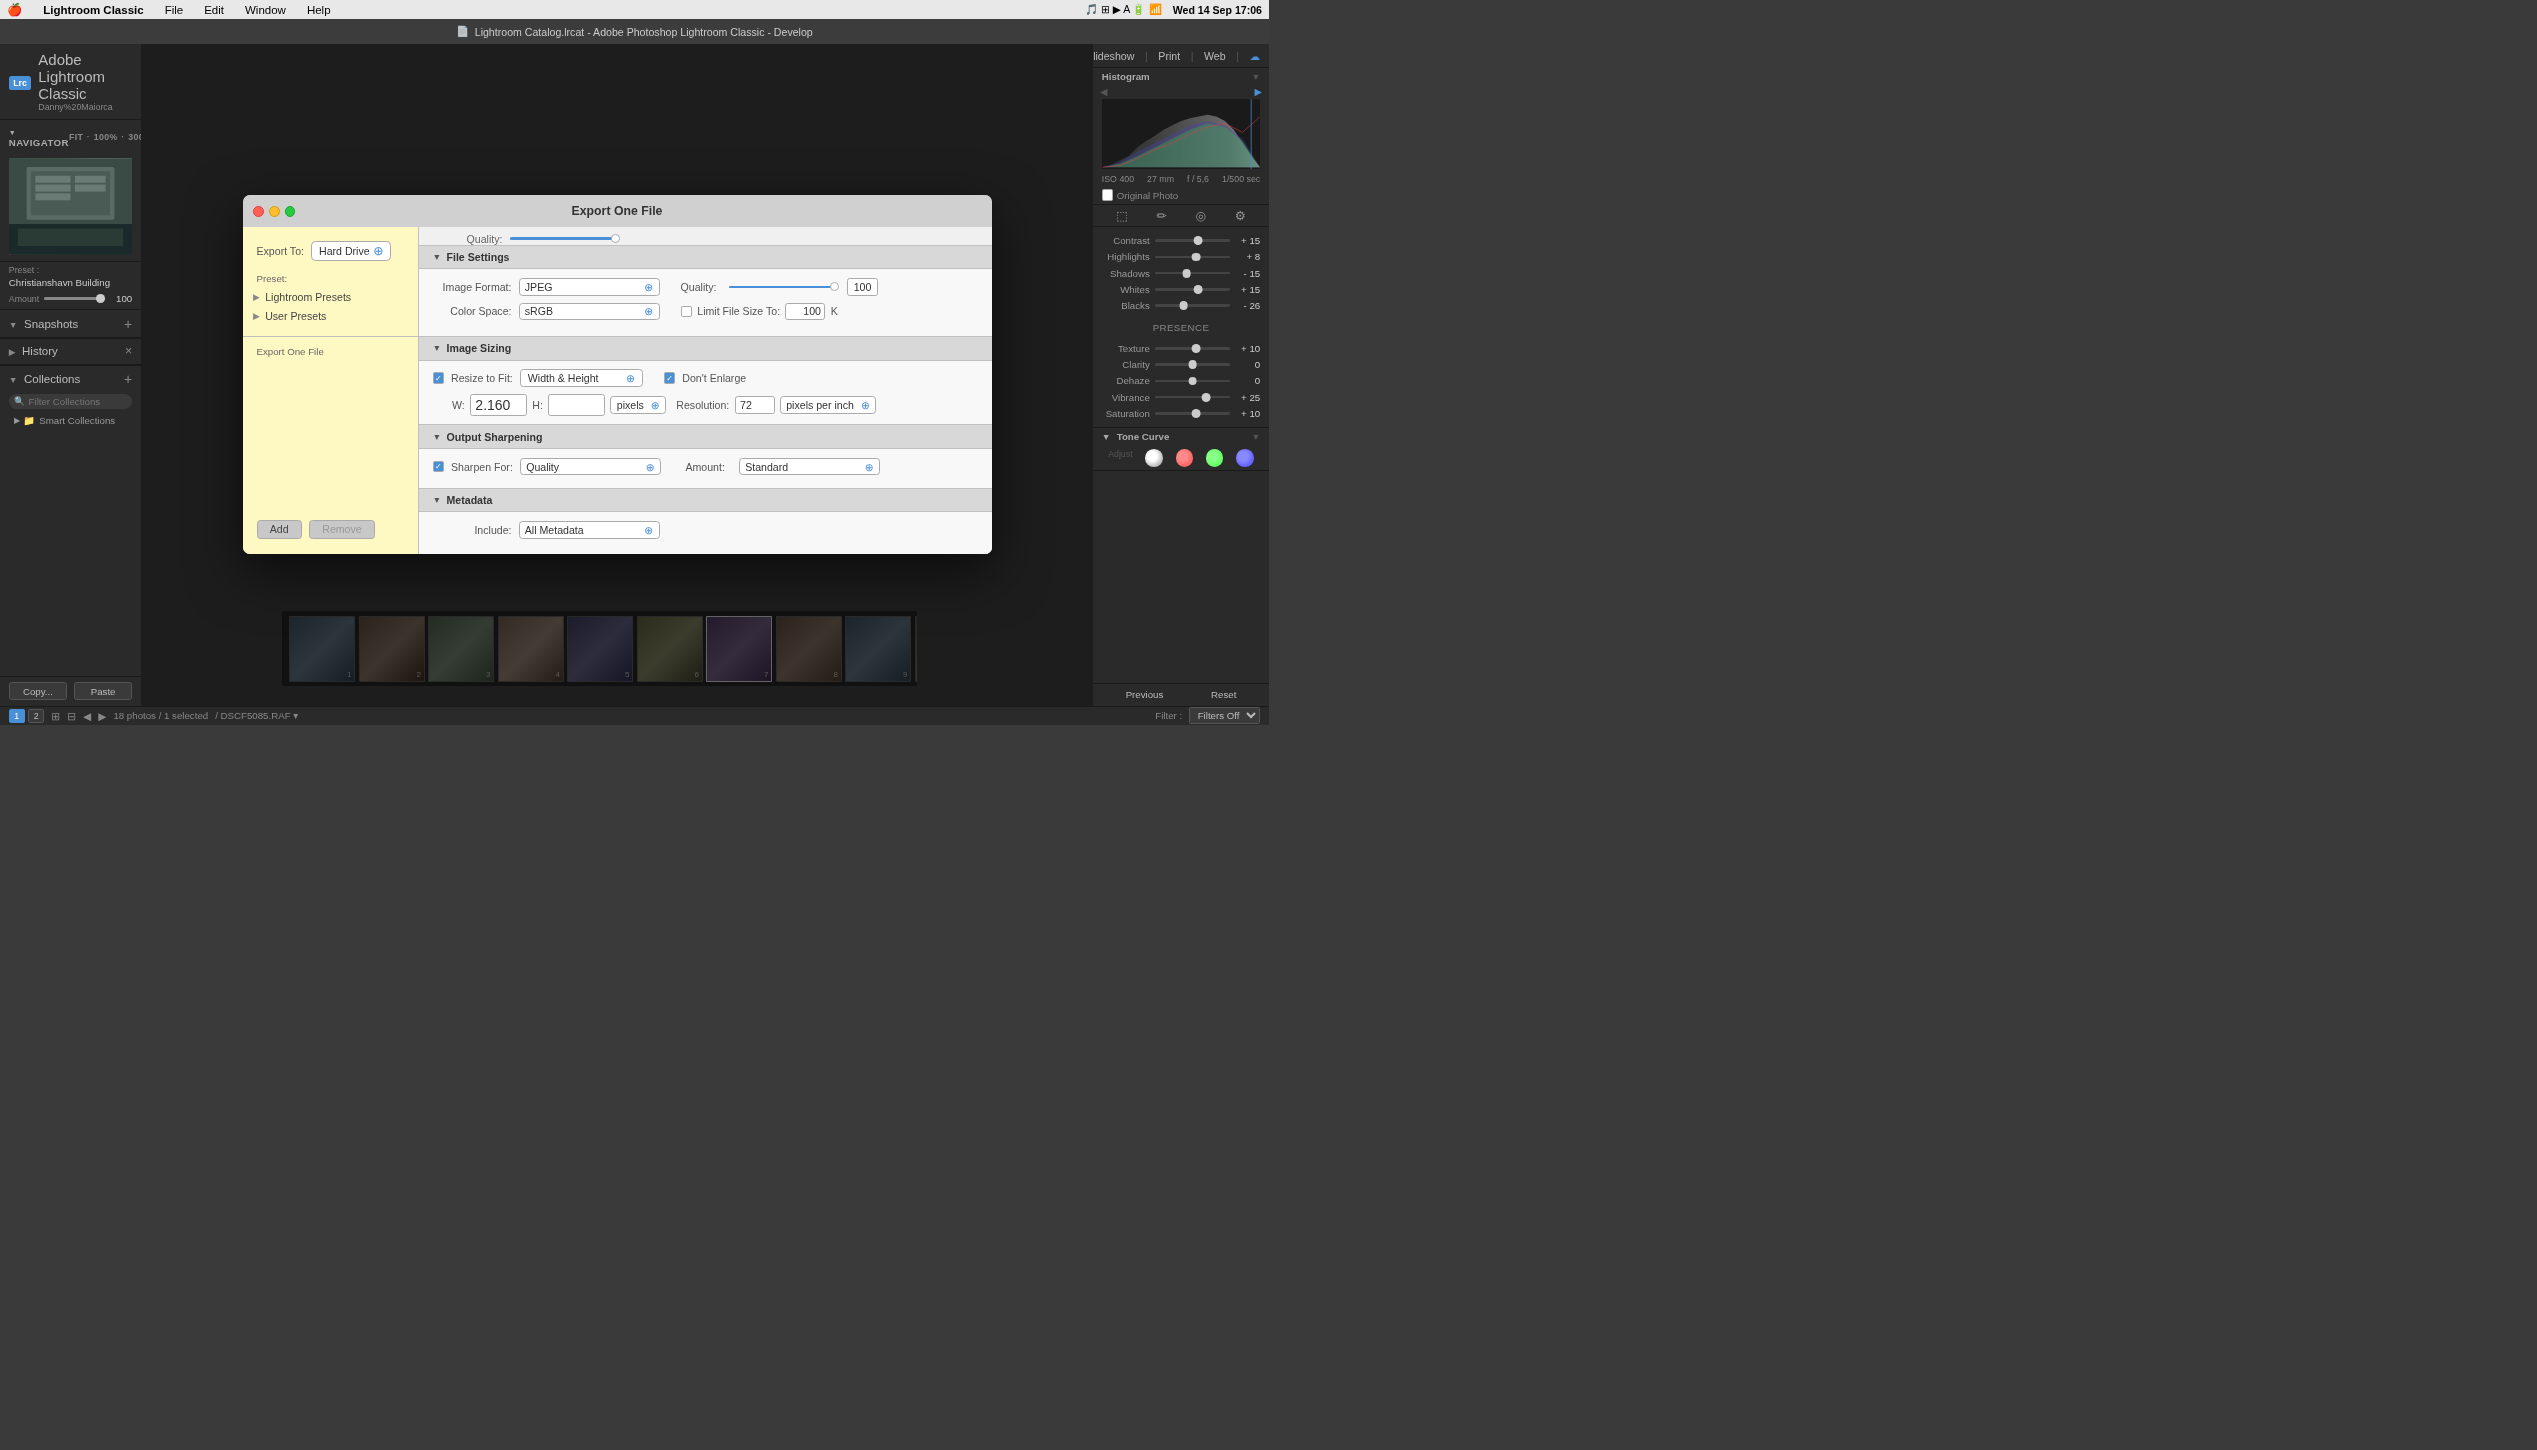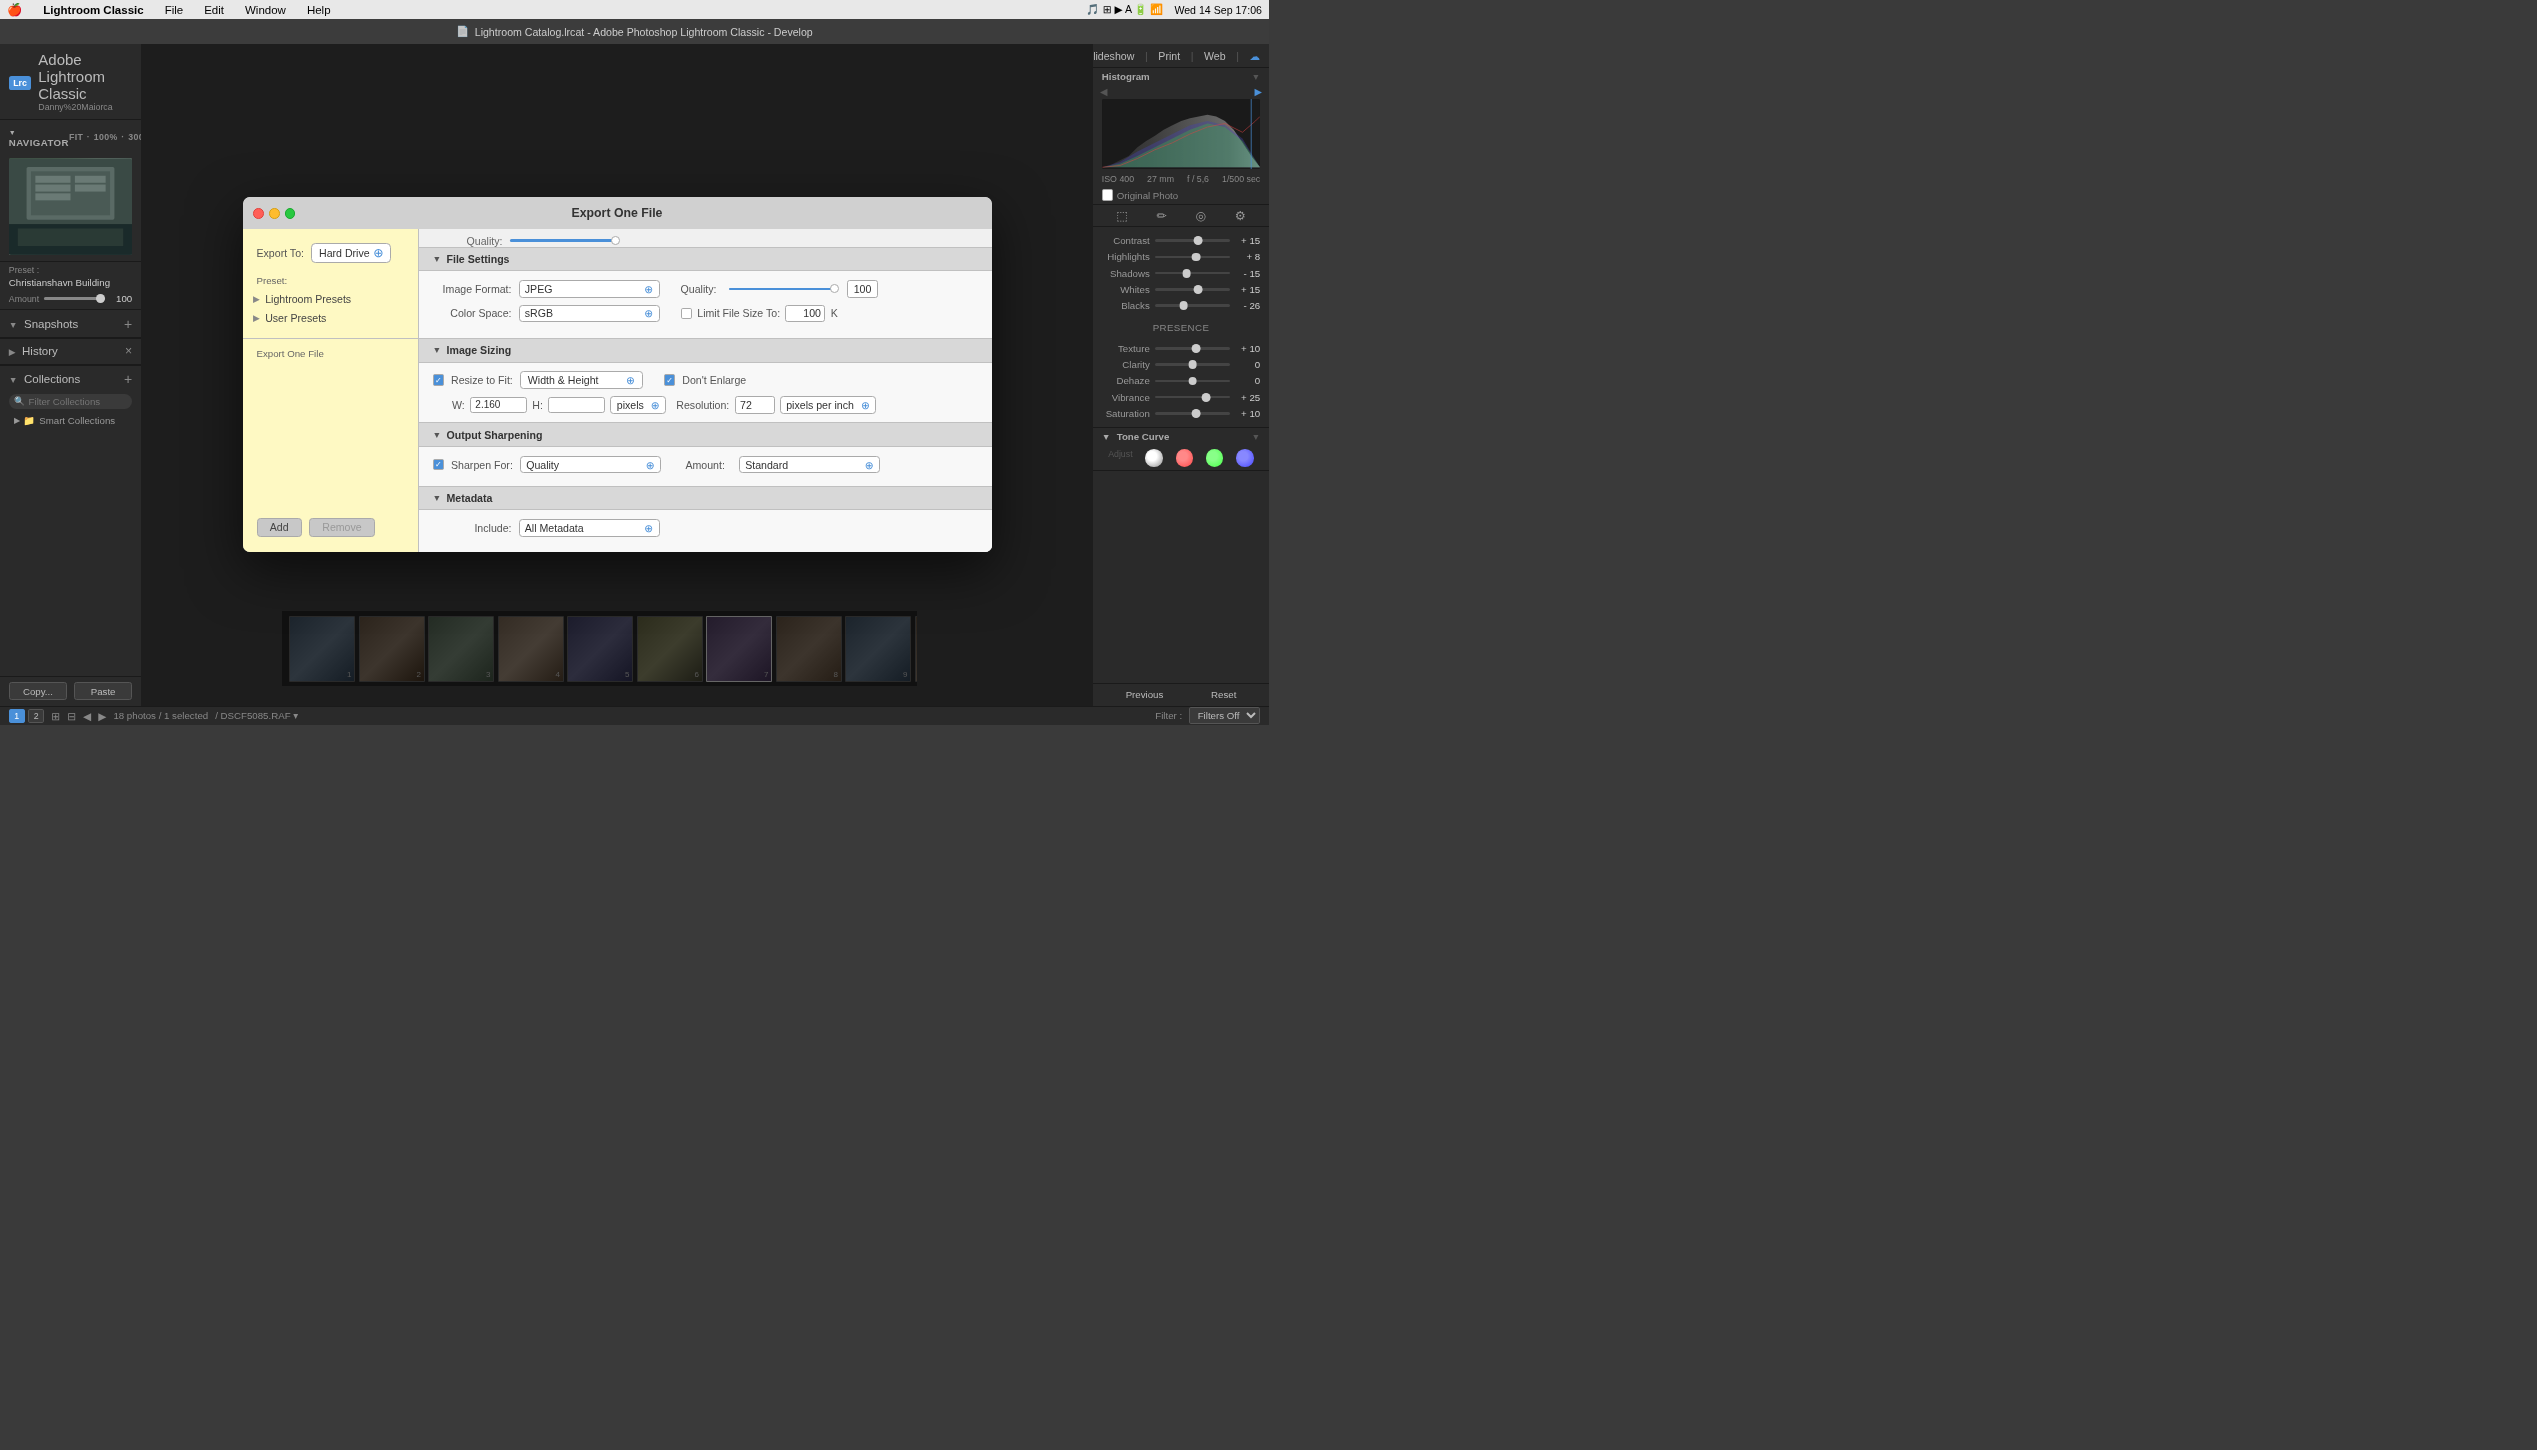--- a/index.html
+++ b/index.html
@@ -28,21 +28,21 @@
     .menubar-apple { font-size: 12.3px; margin-right: 3.5px; }
     .menubar-item { color: #000; cursor: default; padding: 0 3.5px; }
     .menubar-item.bold { font-weight: 600; }
     .menubar-right {
       margin-left: auto;
       display: flex;
       align-items: center;
       gap: 10.6px;
       font-size: 10.6px;
     }
-    .menubar-time { font-weight: 400; }
+    .menubar-time { font-weight: 700; }
 
     
     .titlebar {
       height: 25px;
       background: #3c3c3c;
       display: flex;
       align-items: center;
       justify-content: center;
       color: #ccc;
       font-size: 10.6px;
@@ -687,21 +687,21 @@
       gap: 5.3px;
       margin-left: 19.4px;
     }
     .wh-label { font-size: 10.6px; color: #555; }
     .wh-input {
       width: 57px;
       background: white;
       border: 0.9px solid #aaa;
       border-radius: 2.6px;
       padding: 1.8px 4.4px;
-      font-size: 10px;
+      font-size: 14px;
       color: #333;
     }
     .units-select {
       background: white;
       border: 0.9px solid #aaa;
       border-radius: 3.5px;
       padding: 1.8px 5.3px;
       font-size: 10.6px;
       color: #333;
       display: flex;

